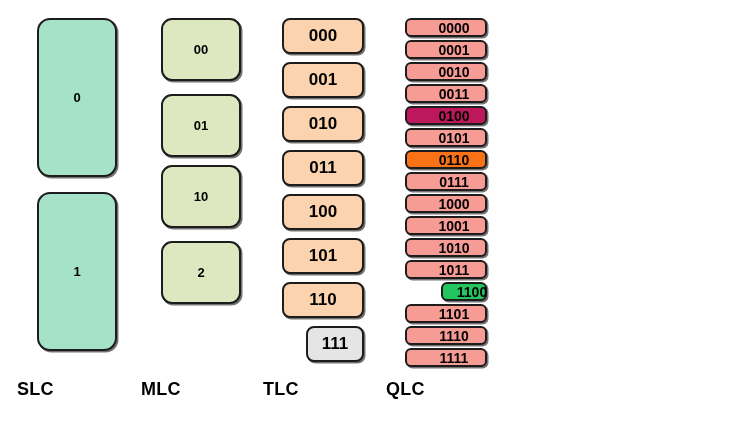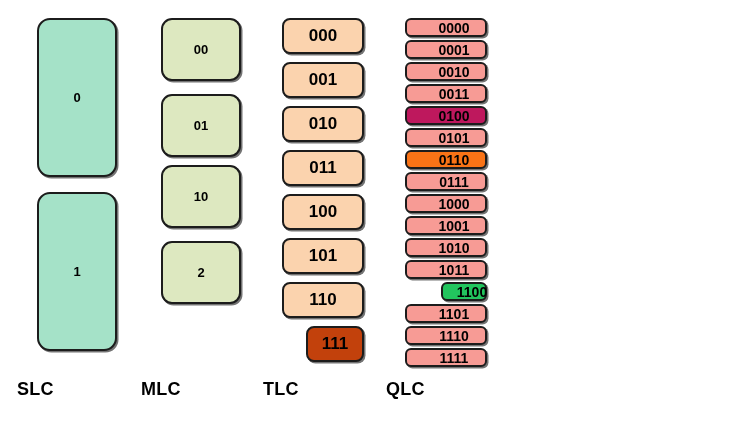--- a/index.html
+++ b/index.html
@@ -116,21 +116,21 @@
   <div class="col-label lbl-mlc">MLC</div>
 
   <div class="column col-tlc">
     <div class="cell" style="background-color: rgb(251, 211, 174); border-color: rgb(28, 28, 28); color: rgb(0, 0, 0);">000</div>
     <div class="cell" style="background-color: rgb(251, 211, 174); border-color: rgb(28, 28, 28); color: rgb(0, 0, 0);">001</div>
     <div class="cell" style="background-color: rgb(251, 211, 174); border-color: rgb(28, 28, 28); color: rgb(0, 0, 0);">010</div>
     <div class="cell" style="background-color: rgb(251, 211, 174); border-color: rgb(28, 28, 28); color: rgb(0, 0, 0);">011</div>
     <div class="cell" style="background-color: rgb(251, 211, 174); border-color: rgb(28, 28, 28); color: rgb(0, 0, 0);">100</div>
     <div class="cell" style="background-color: rgb(251, 211, 174); border-color: rgb(28, 28, 28); color: rgb(0, 0, 0);">101</div>
     <div class="cell" style="background-color: rgb(251, 211, 174); border-color: rgb(28, 28, 28); color: rgb(0, 0, 0);">110</div>
-    <div class="cell" style="background-color: #c2410c; border-color: rgb(28, 28, 28); color: rgb(0, 0, 0); margin-left: 24px;">111</div>
+    <div class="cell" style="background-color: #e5e5e5; border-color: rgb(28, 28, 28); color: rgb(0, 0, 0); margin-left: 24px;">111</div>
   </div>
   <div class="col-label lbl-tlc">TLC</div>
 
   <div class="column col-qlc">
     <div class="cell" style="background-color: rgb(247, 155, 149); border-color: rgb(28, 28, 28); color: rgb(0, 0, 0);">0000</div>
     <div class="cell" style="background-color: rgb(247, 155, 149); border-color: rgb(28, 28, 28); color: rgb(0, 0, 0);">0001</div>
     <div class="cell" style="background-color: rgb(247, 155, 149); border-color: rgb(28, 28, 28); color: rgb(0, 0, 0);">0010</div>
     <div class="cell" style="background-color: rgb(247, 155, 149); border-color: rgb(28, 28, 28); color: rgb(0, 0, 0);">0011</div>
     <div class="cell" style="background-color: #be185d; border-color: rgb(28, 28, 28); color: rgb(0, 0, 0);">0100</div>
     <div class="cell" style="background-color: rgb(247, 155, 149); border-color: rgb(28, 28, 28); color: rgb(0, 0, 0);">0101</div>

